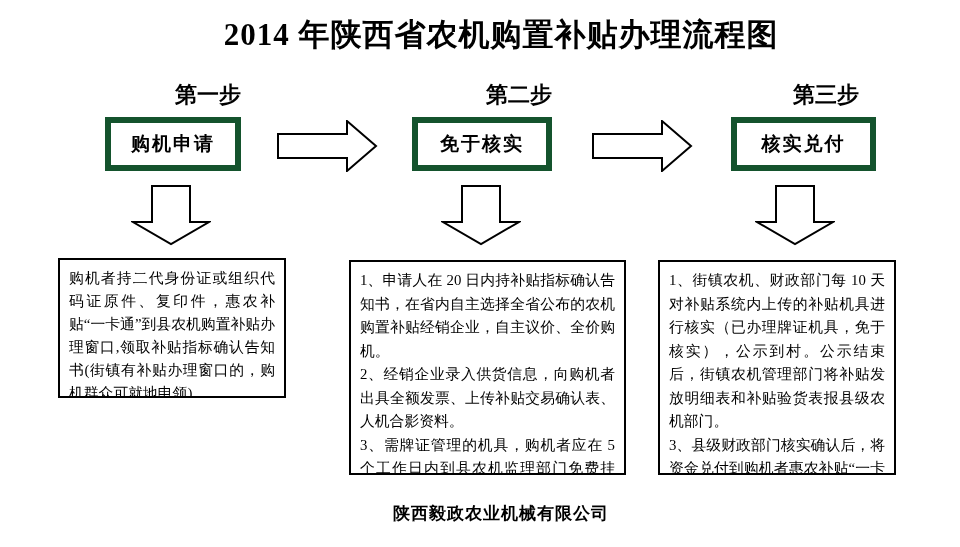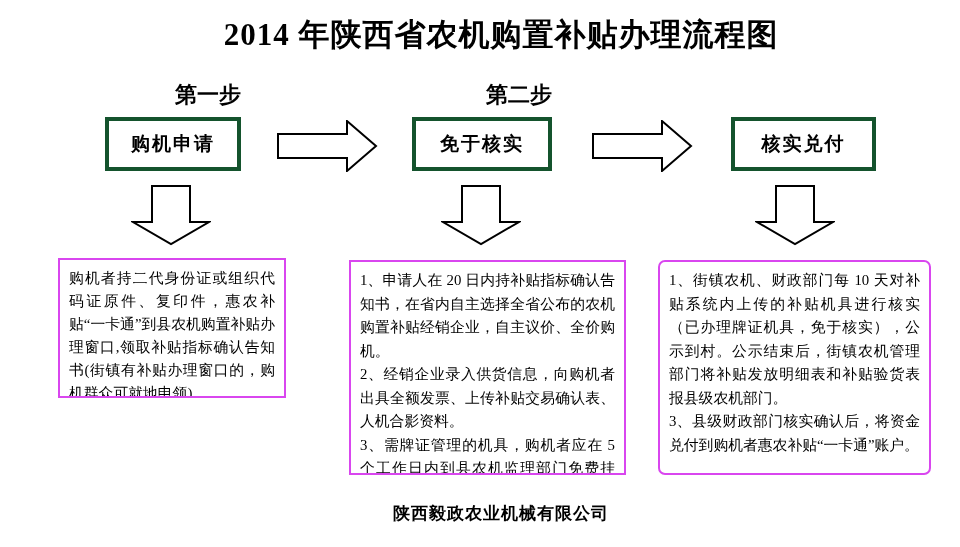--- a/index.html
+++ b/index.html
@@ -35,21 +35,21 @@
     font-weight: bold;
     font-family: "Liberation Serif", "DejaVu Serif", serif;
   }
   .step-label-1 { left: 84px;  width: 136px; }
   .step-label-2 { left: 391px; width: 140px; }
   .step-label-3 { left: 710px; width: 128px; }
 
   .step-box {
     top: 117px;
     height: 54px;
-    border: 4px solid #14532d;
+    border: 6px solid #14532d;
     background: #ffffff;
     display: flex;
     align-items: center;
     justify-content: center;
     font-size: 19px;
     font-weight: bold;
     letter-spacing: 2px;
     font-family: "Liberation Sans", "DejaVu Sans", sans-serif;
     box-sizing: border-box;
   }
@@ -60,34 +60,34 @@
   .h-arrow { top: 120px; width: 101px; height: 52px; }
   .h-arrow-1 { left: 256px; }
   .h-arrow-2 { left: 571px; }
 
   .v-arrow { top: 185px; width: 80px; height: 61px; }
   .v-arrow-1 { left: 110px; }
   .v-arrow-2 { left: 420px; }
   .v-arrow-3 { left: 734px; }
 
   .detail-box {
-    border: 2px solid #d946ef;
+    border: 2px solid #000000;
     background: #ffffff;
     box-sizing: border-box;
     padding: 7px 9px;
     font-size: 14.8px;
     line-height: 23px;
     text-align: justify;
     font-family: "Liberation Serif", "DejaVu Serif", serif;
     overflow: hidden;
   }
   .detail-box p { margin: 0; }
   .detail-box-1 { left: 37px;  top: 258px; width: 228px; height: 140px; }
   .detail-box-2 { left: 328px; top: 260px; width: 277px; height: 215px; line-height: 23.5px; }
-  .detail-box-3 { left: 637px; top: 260px; width: 273px; height: 215px; line-height: 23.5px; border-radius: 7px; }
+  .detail-box-3 { left: 637px; top: 260px; width: 238px; height: 215px; line-height: 23.5px; }
 
   .footer {
     left: 0; top: 502px; width: 960px;
     text-align: center;
     font-size: 17px;
     font-weight: bold;
     letter-spacing: 1px;
     font-family: "Liberation Sans", "DejaVu Sans", sans-serif;
   }
 
@@ -95,20 +95,21 @@
 </style>
 </head>
 <body>
 
 <div class="page">
 
   <div class="abs title">2014 年陕西省农机购置补贴办理流程图</div>
 
   <div class="abs step-label step-label-1">第一步</div>
   <div class="abs step-label step-label-2">第二步</div>
+  <div class="abs step-label step-label-3">第三步</div>
 
   <div class="abs step-box step-box-1">
     <span>购机申请</span>
   </div>
   <div class="abs step-box step-box-2">
     <span>免于核实</span>
   </div>
   <div class="abs step-box step-box-3">
     <span>核实兑付</span>
   </div>

